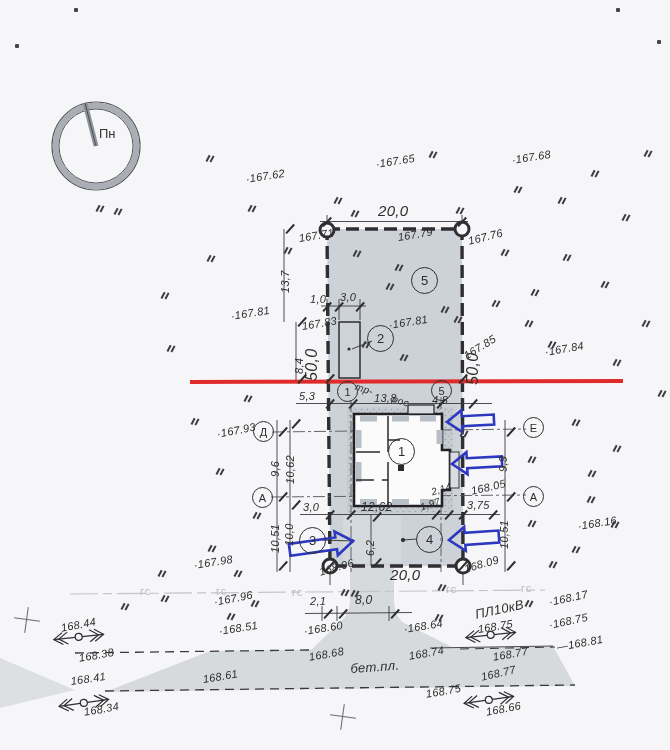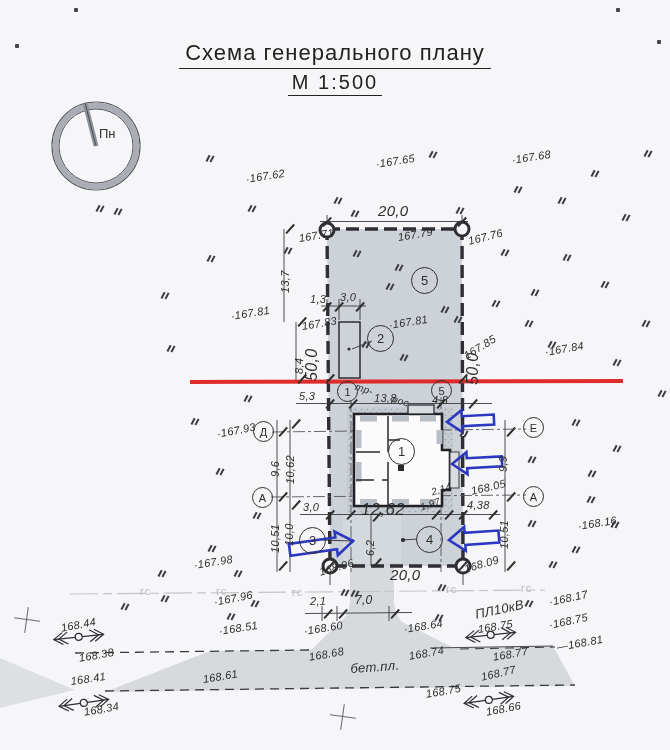--- a/index.html
+++ b/index.html
@@ -161,24 +161,20 @@
     <g fill="none" style="stroke:var(--accent-blue,#2c38c0)" stroke-width="2.6" stroke-linejoin="miter">
       <path transform="translate(447,422) rotate(-3)" d="M0,0 L15,-11 L15,-5 L47,-5 L47,5 L15,5 L15,11 Z"></path>
       <path transform="translate(452,464) rotate(-3)" d="M0,0 L15,-11 L15,-5 L50,-5 L50,5 L15,5 L15,11 Z"></path>
       <path transform="translate(449,540) rotate(-4)" d="M0,0 L16,-12 L16,-6 L50,-6 L50,6 L16,6 L16,12 Z"></path>
       <path transform="translate(353,541) rotate(-8)" d="M0,0 L-17,-12 L-17,-6 L-64,-6 L-64,6 L-17,6 L-17,12 Z"></path>
     </g>
 
     <path d="M190,382 L623,381" style="stroke:var(--accent-red,#e02b2b)" stroke-width="4" fill="none"></path>
   </svg>
 
-  <div class="title-wrap">
-    <div><span class="title-line">Схема генерального плану</span></div>
-    <div><span class="title-scale">М 1:500</span></div>
-  </div>
 
   <span class="compass-label" style="left:99px;top:126px;position:absolute;">Пн</span>
 
   <div>
 
   <span class="lbl" style="left: 245px; top: 174px; position: absolute; transform: rotate(-9deg);">·167.62</span>
       <span class="lbl" style="left: 375px; top: 159px; position: absolute; transform: rotate(-9deg);">·167.65</span>
       <span class="lbl" style="left: 511px; top: 155px; position: absolute; transform: rotate(-9deg);">·167.68</span>
       <span class="lbl" style="left: 298px; top: 233px; position: absolute; transform: rotate(-9deg);">167.71</span>
       <span class="lbl" style="left: 397px; top: 232px; position: absolute; transform: rotate(-9deg);">167.79</span>
@@ -212,43 +208,43 @@
       <span class="lbl" style="left: 480px; top: 672px; position: absolute; transform: rotate(-13deg);">168.77</span>
       <span class="lbl" style="left: 477px; top: 624px; position: absolute; transform: rotate(-9deg);">168.75</span>
       <span class="lbl" style="left: 485px; top: 707px; position: absolute; transform: rotate(-11deg);">168.66</span>
       <span class="lbl" style="left: 202px; top: 674px; position: absolute; transform: rotate(-9deg);">168.61</span>
     </div>
 
   <div>
 
   <span class="lbl dim" style="left: 378px; top: 203px; position: absolute; font-size: 15px;">20,0</span>
       <span class="lbl dim" style="left: 280px; top: 293px; position: absolute; transform: rotate(-90deg);">13,7</span>
-      <span class="lbl dim" style="left: 310px; top: 294px; position: absolute;">1,3</span>
+      <span class="lbl dim" style="left: 310px; top: 294px; position: absolute;">1,0</span>
       <span class="lbl dim" style="left: 340px; top: 292px; position: absolute;">3,0</span>
       <span class="lbl dim" style="left: 294px; top: 374px; position: absolute; transform: rotate(-90deg);">8,4</span>
       <span class="lbl dim" style="left: 304px; top: 381px; position: absolute; transform: rotate(-90deg); font-size: 16px;">50,0</span>
       <span class="lbl dim" style="left: 465px; top: 385px; position: absolute; transform: rotate(-90deg); font-size: 16px;">50,0</span>
       <span class="lbl dim" style="left: 299px; top: 391px; position: absolute;">5,3</span>
       <span class="lbl dim" style="left: 374px; top: 393px; position: absolute;">13,8</span>
       <span class="lbl dim" style="left: 432px; top: 395px; position: absolute;">4,8</span>
       <span class="lbl dim" style="left: 270px; top: 477px; position: absolute; transform: rotate(-90deg);">9,6</span>
       <span class="lbl dim" style="left: 285px; top: 484px; position: absolute; transform: rotate(-90deg);">10,62</span>
       <span class="lbl dim" style="left: 498px; top: 472px; position: absolute; transform: rotate(-90deg);">9,9</span>
       <span class="lbl dim" style="left: 270px; top: 553px; position: absolute; transform: rotate(-90deg);">10,51</span>
       <span class="lbl dim" style="left: 284px; top: 546px; position: absolute; transform: rotate(-90deg);">10,0</span>
       <span class="lbl dim" style="left: 499px; top: 549px; position: absolute; transform: rotate(-90deg);">10,51</span>
       <span class="lbl dim" style="left: 303px; top: 502px; position: absolute;">3,0</span>
-      <span class="lbl dim" style="left: 361px; top: 501px; position: absolute; font-size: 17px;">12,62</span>
+      <span class="lbl dim" style="left: 361px; top: 501px; position: absolute; font-size: 12px;">12,62</span>
       <span class="lbl dim" style="left: 430px; top: 488px; position: absolute; transform: rotate(-18deg); font-size: 10px;">2,14</span>
       <span class="lbl dim" style="left: 419px; top: 503px; position: absolute; transform: rotate(-18deg); font-size: 10px;">1,97</span>
-      <span class="lbl dim" style="left: 467px; top: 500px; position: absolute;">4,38</span>
+      <span class="lbl dim" style="left: 467px; top: 500px; position: absolute;">3,75</span>
       <span class="lbl dim" style="left: 365px; top: 556px; position: absolute; transform: rotate(-90deg);">6,2</span>
       <span class="lbl dim" style="left: 390px; top: 567px; position: absolute; font-size: 15px;">20,0</span>
       <span class="lbl dim" style="left: 310px; top: 596px; position: absolute;">2,1</span>
-      <span class="lbl dim" style="left: 355px; top: 594px; position: absolute; font-size: 12px;">7,0</span>
+      <span class="lbl dim" style="left: 355px; top: 594px; position: absolute; font-size: 12px;">8,0</span>
     </div>
 
   <div>
 
   <span class="lbl misc" style="left: 357px; top: 382px; position: absolute; transform: rotate(18deg); font-size: 10px;">тр-</span>
       <span class="lbl misc" style="left: 394px; top: 394px; position: absolute; transform: rotate(18deg); font-size: 10px;">рос</span>
       <span class="lbl misc" style="left: 350px; top: 662px; position: absolute; transform: rotate(-4deg); font-size: 13px;">бет.пл.</span>
       <span class="lbl misc" style="left: 474px; top: 608px; position: absolute; transform: rotate(-12deg); font-size: 13px;">ПЛ10кВ</span>
     </div>
 

